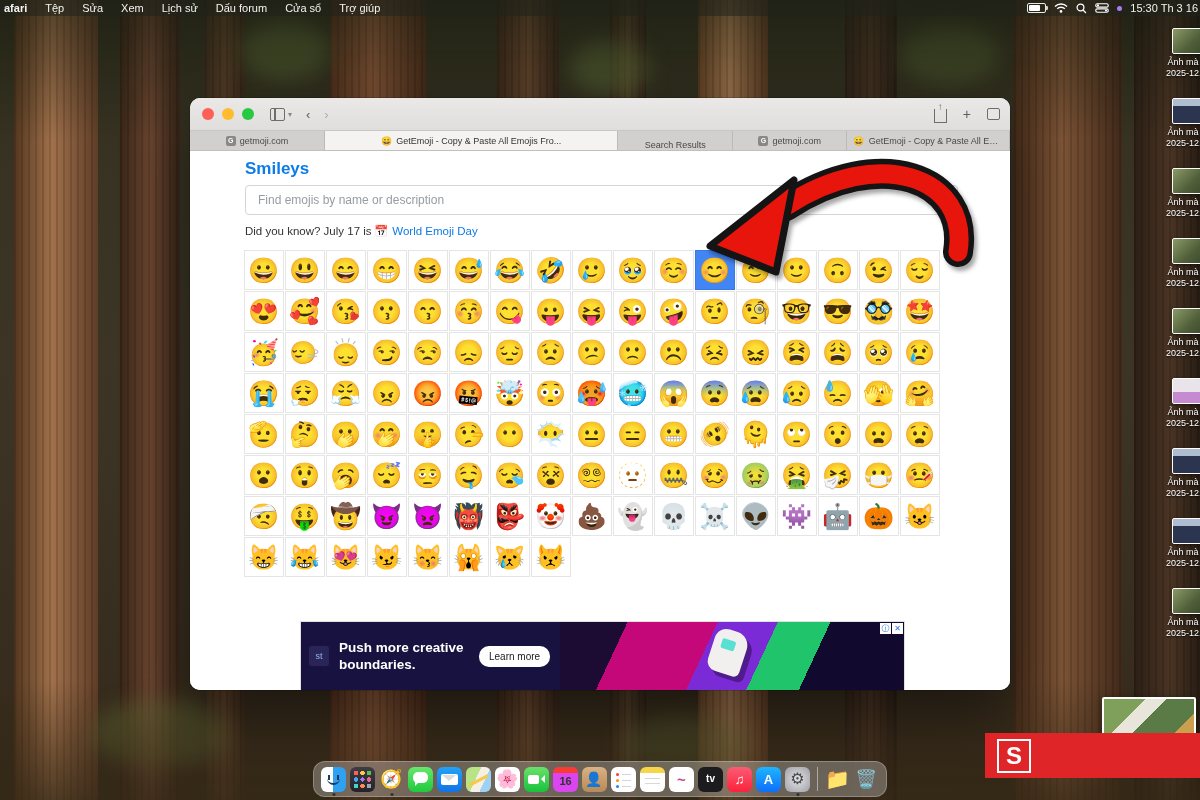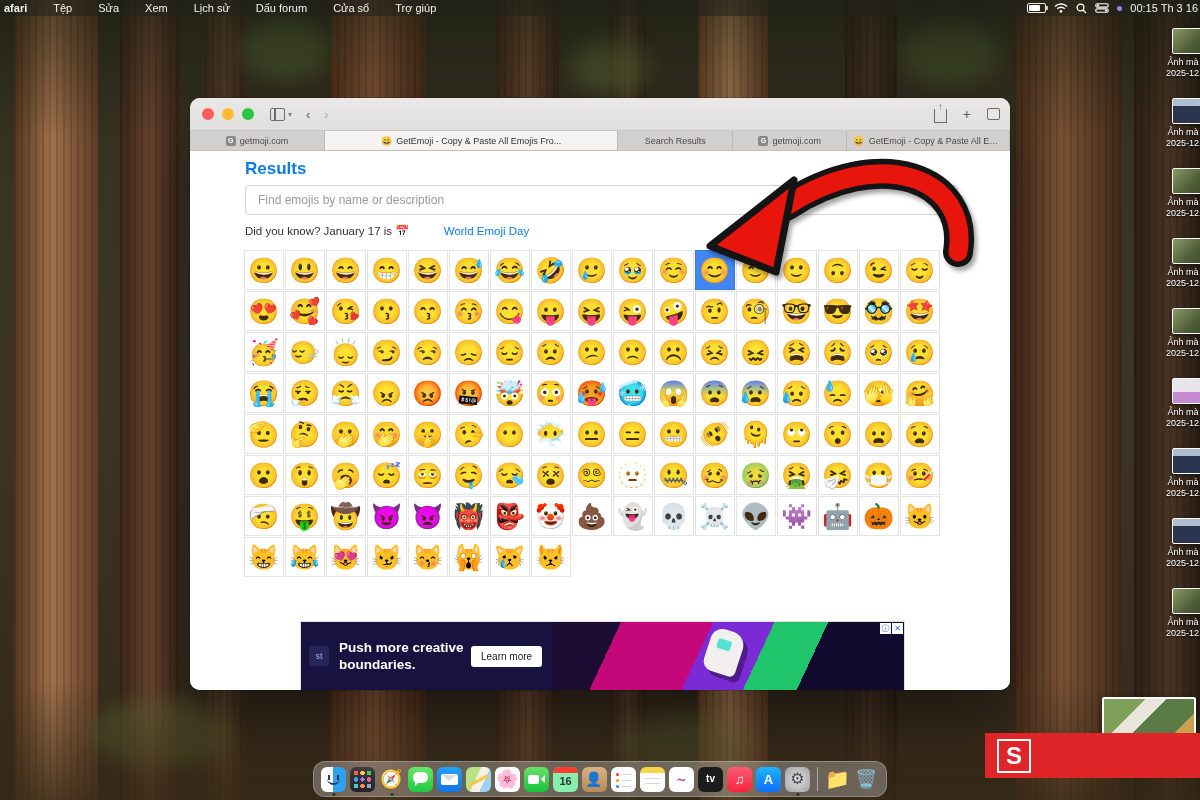--- a/index.html
+++ b/index.html
@@ -10,21 +10,21 @@
   .trunk::after{content:"";position:absolute;inset:0;
     background:repeating-linear-gradient(90deg,rgba(0,0,0,.14) 0 2px,transparent 2px 7px);}
   .blob{position:absolute;border-radius:50%;filter:blur(10px);}
   #canopy{position:absolute;left:0;right:0;top:0;height:140px;
     background:linear-gradient(180deg,rgba(18,24,12,.55),rgba(18,24,12,0));}
   #floor{position:absolute;left:0;right:0;bottom:0;height:120px;
     background:linear-gradient(0deg,rgba(52,40,22,.75),rgba(52,40,22,0));}
   
   #menubar{position:absolute;left:0;top:0;right:0;height:16px;background:rgba(32,34,28,.55);
     display:flex;align-items:center;color:#f3f3ef;font-size:11px;z-index:40;}
-  #menu-left{display:flex;gap:8px;align-items:center;}
+  #menu-left{display:flex;gap:0;align-items:center;}
   .menu-item{padding:0 9px;white-space:nowrap;}
   .menu-item:first-child{font-weight:bold;padding-left:4px;}
   #menu-right{margin-left:auto;display:flex;align-items:center;gap:8px;padding-right:2px;}
   .batt{width:17px;height:8px;border:1px solid rgba(255,255,255,.9);border-radius:2px;position:relative;}
   .batt::before{content:"";position:absolute;left:1px;top:1px;bottom:1px;width:11px;background:#fff;border-radius:1px;}
   .batt::after{content:"";position:absolute;right:-3px;top:2px;width:2px;height:4px;background:rgba(255,255,255,.8);border-radius:0 1px 1px 0;}
   .mb-svg{display:block;}
   .purple-dot{width:5px;height:5px;border-radius:50%;background:#a87df2;}
   #menu-time{white-space:nowrap;font-size:11px;}
   
@@ -75,33 +75,33 @@
   
   #page{position:relative;height:540px;background:#fff;}
   #heading{position:absolute;left:55px;top:8px;font-size:17px;font-weight:bold;color:#0d7ce8;}
   #searchbox{position:absolute;left:55px;top:34px;width:711px;height:28px;border:1px solid #d4d4d4;border-radius:4px;
     background:#fff;display:flex;align-items:center;}
   #searchbox input{flex:1;border:none;outline:none;font-size:12px;color:#c2410c;padding:0 12px;background:transparent;
     font-family:"Liberation Sans",sans-serif;}
   #searchbox input::placeholder{color:#979ca2;}
   #search-glyph{margin-right:11px;flex:none;}
   #tipline{position:absolute;left:55px;top:73px;font-size:11.5px;color:#333;}
-  #tipline .lnk{color:#0d7ce8;margin-left:31px;}
+  #tipline .lnk{color:#0d7ce8;}
   
   #egrid{position:absolute;left:54px;top:99px;display:grid;grid-template-columns:repeat(17,40px);gap:1px;}
   .ecell{width:40px;height:40px;box-sizing:border-box;border:1px solid #e5e5e5;background:#fff;
     display:flex;align-items:center;justify-content:center;font-size:25px;line-height:1;cursor:pointer;}
   .ecell.sel{background:#4285f4;border-color:#3b78dd;}
   
   #ad{position:absolute;left:110px;top:470px;width:603px;height:68px;background:#17123f;display:flex;
     align-items:center;overflow:hidden;border:1px solid #e0e0e0;}
   #ad-stamp{width:20px;height:20px;margin-left:8px;border-radius:3px;background:#2a2556;flex:none;
     color:#8fb4ff;font-size:9px;display:flex;align-items:center;justify-content:center;}
   #ad-headline{color:#fff;font-size:13.5px;font-weight:bold;line-height:17px;width:132px;margin-left:10px;flex:none;}
-  #ad-btn{background:#fff;color:#1a1a1a;font-size:10px;padding:5px 10px;border-radius:3px;flex:none;}
+  #ad-btn{background:#fff;color:#1a1a1a;font-size:10px;padding:5px 10px;border-radius:10px;margin-left:8px;flex:none;}
   #ad-art{flex:1;height:100%;margin-left:10px;position:relative;overflow:hidden;
     background:linear-gradient(115deg,#1c0b33 0 18%,#c4087a 18% 42%,#7b2bd6 42% 58%,#20c46a 58% 72%,#120a2e 72%);}
   #ad-art .fig{position:absolute;left:44%;top:12%;width:34px;height:44px;background:#f2f0ee;border-radius:12px 14px 6px 10px;
     transform:rotate(18deg);box-shadow:6px 4px 0 rgba(0,0,0,.35);}
   #ad-art .fig::before{content:"";position:absolute;left:8px;top:10px;width:14px;height:10px;background:#58e0d2;border-radius:2px;}
   #ad-right{flex:none;width:170px;height:100%;display:flex;align-items:center;justify-content:center;gap:9px;
     background:#17123f;}
   #adobe-logo{width:0;height:0;border-left:11px solid transparent;border-right:11px solid transparent;
     border-bottom:19px solid #fa0f00;position:relative;}
   #adobe-logo::after{content:"";position:absolute;left:-4px;top:8px;width:8px;height:11px;background:#17123f;}
@@ -149,21 +149,21 @@
   .ic-mail::before{content:"";position:absolute;left:4px;top:7px;width:17px;height:11px;background:#fff;border-radius:2px;}
   .ic-mail::after{content:"";position:absolute;left:5px;top:8px;width:0;height:0;
     border:7.5px solid transparent;border-top:6px solid #d8dde2;border-bottom:none;}
   .ic-maps{background:linear-gradient(115deg,#b9e386 0 42%,#f5f0e6 42% 68%,#9ed1f2 68%);}
   .ic-maps::before{content:"";position:absolute;left:2px;top:12px;width:21px;height:3px;background:#f7c948;transform:rotate(-28deg);}
   .ic-photos{background:#fff;}
   .ic-facetime{background:linear-gradient(180deg,#6ae06a,#17c23c);}
   .ic-facetime::before{content:"";position:absolute;left:4px;top:8px;width:11px;height:9px;background:#fff;border-radius:2px;}
   .ic-facetime::after{content:"";position:absolute;right:4px;top:8px;width:0;height:0;
     border:4.5px solid transparent;border-right-color:#fff;}
-  .ic-calendar{background:#86efac;color:#333;font-size:11px;font-weight:bold;flex-direction:column;}
+  .ic-calendar{background:#d946ef;color:#333;font-size:11px;font-weight:bold;flex-direction:column;}
   .ic-calendar::before{content:"";position:absolute;left:0;right:0;top:0;height:6px;background:#fa3b30;border-radius:6px 6px 0 0;}
   .ic-calendar span{margin-top:5px;}
   .ic-contacts{background:linear-gradient(180deg,#d9b184,#b98a54);font-size:14px;}
   .ic-reminders{background:#fff;}
   .ic-reminders::before{content:"";position:absolute;left:5px;top:6px;width:3px;height:3px;border-radius:50%;background:#fa3b30;
     box-shadow:0 6px 0 #ff9500,0 12px 0 #1c87f5;}
   .ic-reminders::after{content:"";position:absolute;left:11px;top:7px;width:9px;height:1.5px;background:#d5d5d5;
     box-shadow:0 6px 0 #d5d5d5,0 12px 0 #d5d5d5;}
   .ic-notes{background:linear-gradient(180deg,#f7d54a 0 6px,#fff 6px);}
   .ic-notes::before{content:"";position:absolute;left:5px;top:11px;width:15px;height:1.5px;background:#d8d8d8;box-shadow:0 5px 0 #d8d8d8;}
@@ -284,42 +284,42 @@
   </div>
   <div id="tabstrip">
       <div class="tab" style="width: 132px;">
         <span class="fav-g">G</span>
         <span style="overflow: hidden; text-overflow: ellipsis;">getmoji.com</span>
       </div>
       <div class="tab active" style="width: 304px;">
         <span class="fav-e">😀</span>
         <span style="overflow: hidden; text-overflow: ellipsis;">GetEmoji - Copy &amp; Paste All Emojis Fro...</span>
       </div>
-      <div class="tab" style="width: 110px;">
+      <div class="tab" style="width: 110px; align-items: flex-end;">
         <span style="overflow: hidden; text-overflow: ellipsis;">Search Results</span>
       </div>
       <div class="tab" style="width: 110px;">
         <span class="fav-g">G</span>
         <span style="overflow: hidden; text-overflow: ellipsis;">getmoji.com</span>
       </div>
       <div class="tab" style="width: 162px;">
         <span class="fav-e">😀</span>
         <span style="overflow: hidden; text-overflow: ellipsis;">GetEmoji - Copy &amp; Paste All Emojis Fro...</span>
       </div>
     </div>
   <div id="page">
-    <div id="heading">Results</div>
+    <div id="heading">Smileys</div>
     <div id="searchbox">
       <input type="text" placeholder="Find emojis by name or description" style="">
       <svg id="search-glyph" width="13" height="13" viewBox="0 0 13 13">
           <circle cx="5.5" cy="5.5" r="4" fill="none" stroke="#555" stroke-width="1.4"></circle>
           <line x1="8.6" y1="8.6" x2="12" y2="12" stroke="#555" stroke-width="1.4"></line>
         </svg>
     </div>
-    <div id="tipline"><span>Did you know? January 17 is </span><span>📅</span> <span class="lnk">World Emoji Day</span></div>
+    <div id="tipline"><span>Did you know? July 17 is </span><span>📅</span> <span class="lnk">World Emoji Day</span></div>
     <div id="egrid">
         <div class="ecell">😀</div>
         <div class="ecell">😃</div>
         <div class="ecell">😄</div>
         <div class="ecell">😁</div>
         <div class="ecell">😆</div>
         <div class="ecell">😅</div>
         <div class="ecell">😂</div>
         <div class="ecell">🤣</div>
         <div class="ecell">🥲</div>
@@ -538,15 +538,15 @@
         <circle cx="4.5" cy="4.5" r="3.4" fill="none" stroke="#fff" stroke-width="1.3"></circle>
         <line x1="7" y1="7" x2="10" y2="10" stroke="#fff" stroke-width="1.3"></line>
       </svg>
     <svg class="mb-svg" width="14" height="10" viewBox="0 0 14 10">
         <rect x="0.7" y="0.7" width="12.6" height="3.4" rx="1.7" fill="none" stroke="#fff" stroke-width="1.1"></rect>
         <circle cx="3" cy="2.4" r="1.1" fill="#fff"></circle>
         <rect x="0.7" y="5.9" width="12.6" height="3.4" rx="1.7" fill="none" stroke="#fff" stroke-width="1.1"></rect>
         <circle cx="11" cy="7.6" r="1.1" fill="#fff"></circle>
       </svg>
     <span class="purple-dot"></span>
-    <span id="menu-time">00:15 Th 3 16</span>
+    <span id="menu-time">15:30 Th 3 16</span>
   </div>
 </div>
 
 </body></html>

